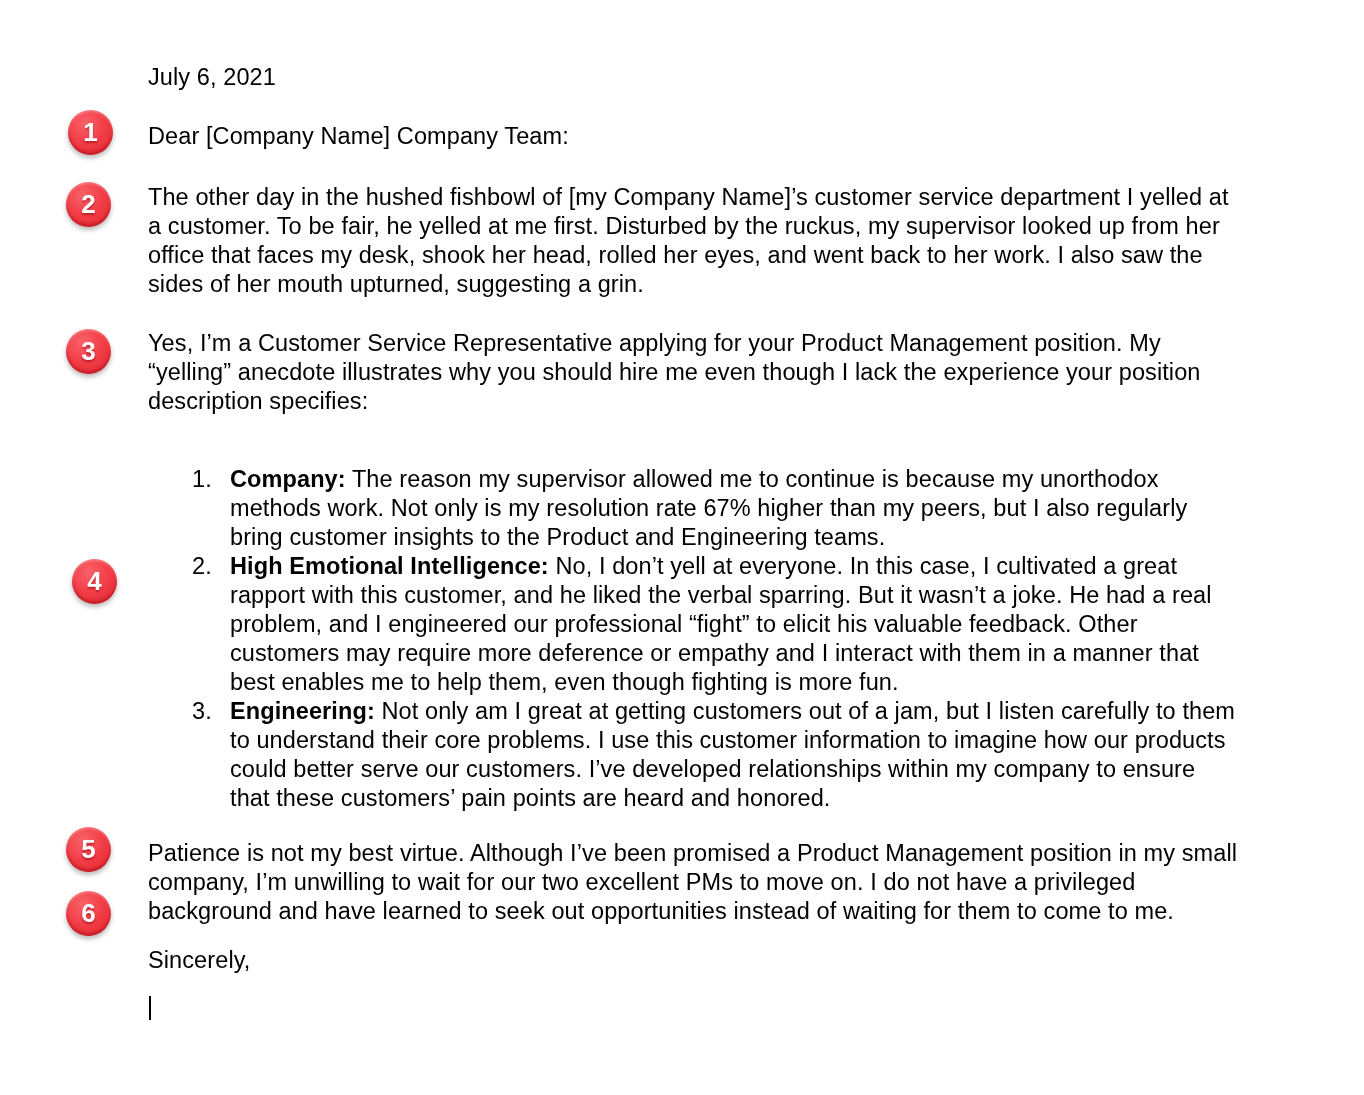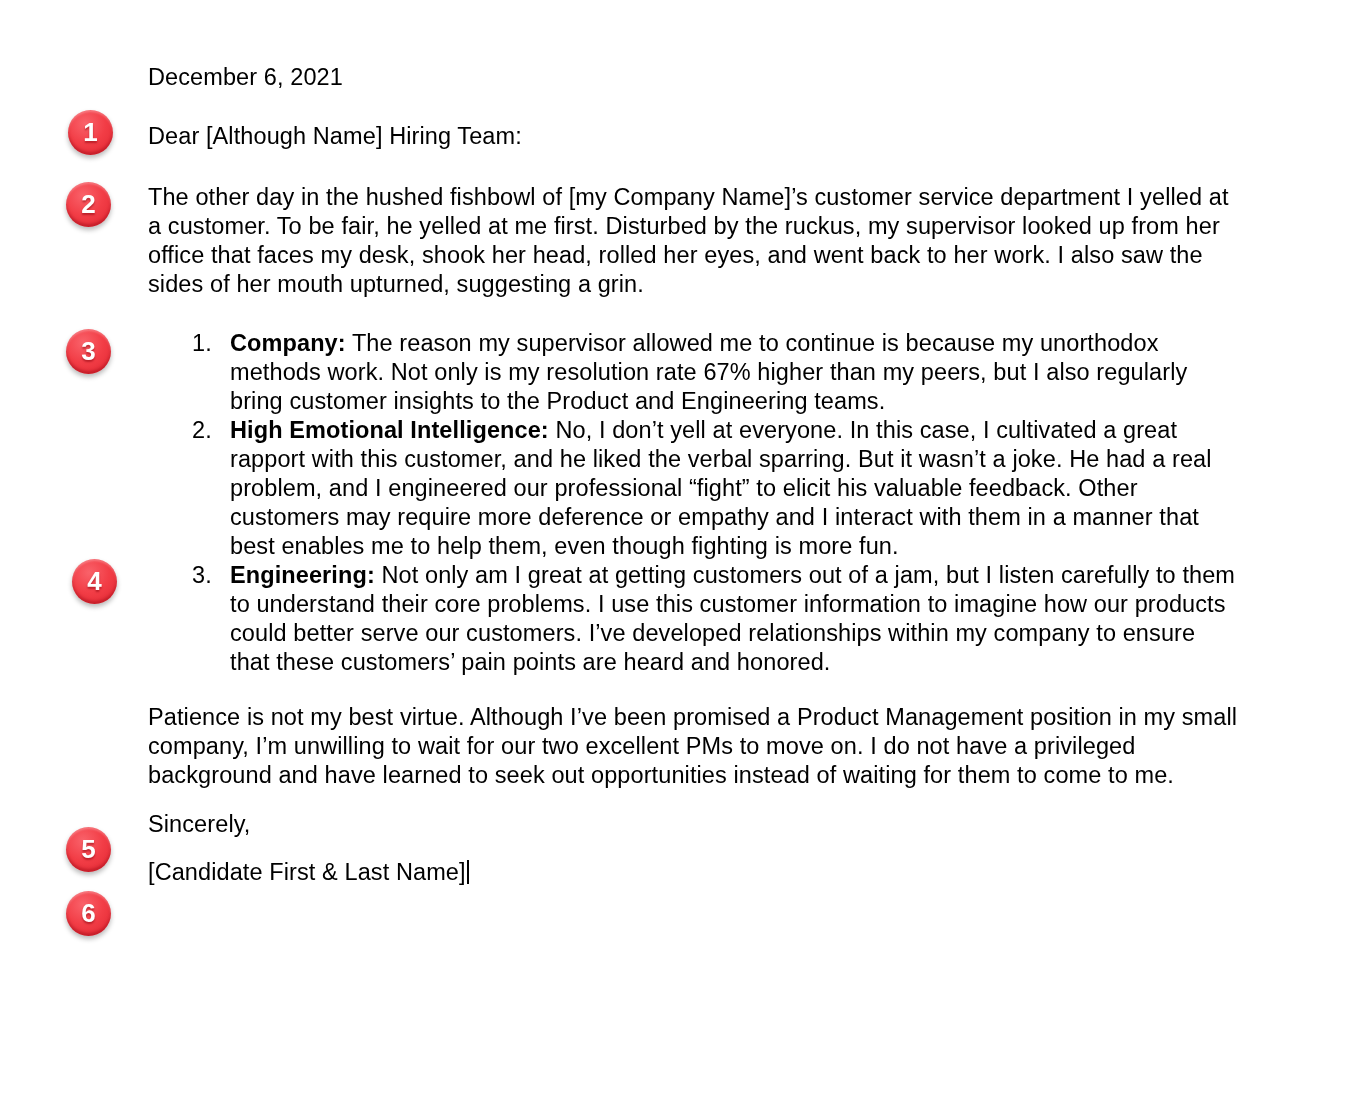--- a/index.html
+++ b/index.html
@@ -84,26 +84,27 @@
 
   <div class="badge badge-1">1</div>
   <div class="badge badge-2">2</div>
   <div class="badge badge-3">3</div>
   <div class="badge badge-4">4</div>
   <div class="badge badge-5">5</div>
   <div class="badge badge-6">6</div>
 
   <div class="doc">
 
-    <p class="date-line">December 6, 2021</p>
+    <p class="date-line">July 6, 2021</p>
 
-    <p class="salutation">Dear [Although Name] Hiring Team:</p>
+    <p class="salutation">Dear [Company Name] Company Team:</p>
 
     <p class="para-fishbowl">The other day in the hushed fishbowl of [my Company Name]’s customer service department I yelled at a customer. To be fair, he yelled at me first. Disturbed by the ruckus, my supervisor looked up from her office that faces my desk, shook her head, rolled her eyes, and went back to her work. I also saw the sides of her mouth upturned, suggesting a grin.</p>
 
+    <p class="para-position">Yes, I’m a Customer Service Representative applying for your Product Management position. My “yelling” anecdote illustrates why you should hire me even though I lack the experience your position description specifies:</p>
 
     <div class="list">
 
       <div class="list-item">
         <span class="list-marker">1.</span>
         <div class="list-body">
           <span class="list-label">Company:</span><span> The reason my supervisor allowed me to continue is because my unorthodox methods work. Not only is my resolution rate 67% higher than my peers, but I also regularly bring customer insights to the Product and Engineering teams.</span>
         </div>
       </div>
 
@@ -120,17 +121,17 @@
           <span class="list-label">Engineering:</span><span> Not only am I great at getting customers out of a jam, but I listen carefully to them to understand their core problems. I use this customer information to imagine how our products could better serve our customers. I’ve developed relationships within my company to ensure that these customers’ pain points are heard and honored.</span>
         </div>
       </div>
 
     </div>
 
     <p class="para-patience">Patience is not my best virtue. Although I’ve been promised a Product Management position in my small company, I’m unwilling to wait for our two excellent PMs to move on. I do not have a privileged background and have learned to seek out opportunities instead of waiting for them to come to me.</p>
 
     <p class="closing">Sincerely,</p>
 
-    <p class="signature-line"><span>[Candidate First &amp; Last Name]</span><span class="text-cursor"></span></p>
+    <p class="signature-line"><span class="text-cursor"></span></p>
 
   </div>
 
 </div>
 
 </body></html>

